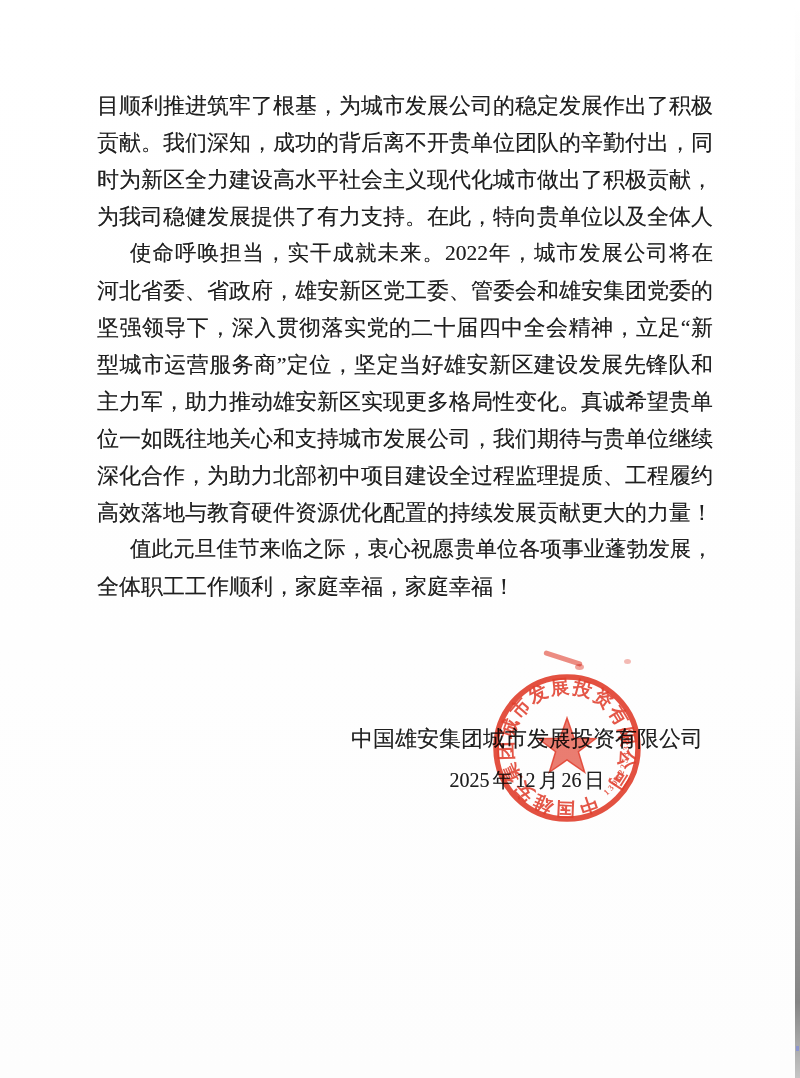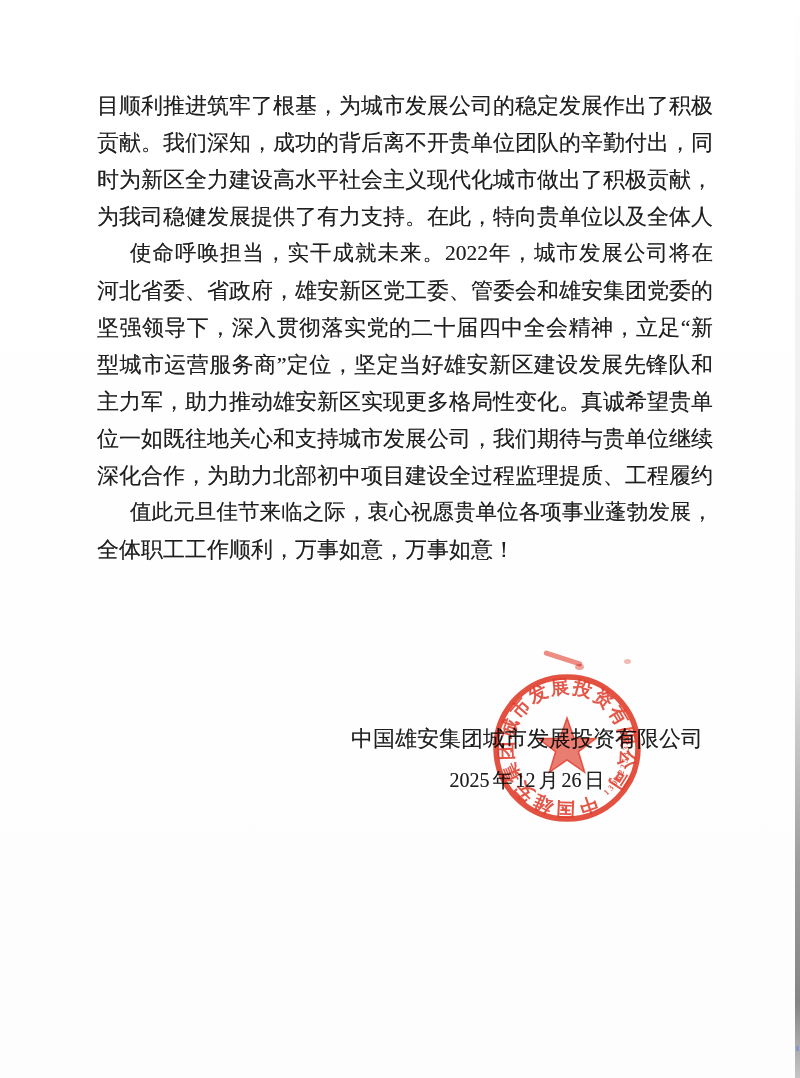--- a/index.html
+++ b/index.html
@@ -427,20 +427,21 @@
         <span>监</span>
         <span>理</span>
         <span>提</span>
         <span>质</span>
         <span>、</span>
         <span>工</span>
         <span>程</span>
         <span>履</span>
         <span>约</span>
       </div>
+      <div class="line">高效落地与教育硬件资源优化配置的持续发展贡献更大的力量！</div>
       <div class="line just ind">
         <span>值</span>
         <span>此</span>
         <span>元</span>
         <span>旦</span>
         <span>佳</span>
         <span>节</span>
         <span>来</span>
         <span>临</span>
         <span>之</span>
@@ -456,21 +457,21 @@
         <span>各</span>
         <span>项</span>
         <span>事</span>
         <span>业</span>
         <span>蓬</span>
         <span>勃</span>
         <span>发</span>
         <span>展</span>
         <span>，</span>
       </div>
-      <div class="line">全体职工工作顺利，万事如意，万事如意！</div>
+      <div class="line">全体职工工作顺利，家庭幸福，家庭幸福！</div>
     </div>
 
   <div class="signature">
     <div class="sig-company">中国雄安集团城市发展投资有限公司</div>
     <div class="sig-date">2025 年 12 月 26 日</div>
   </div>
 
   <svg class="seal" viewBox="0 0 160 170" xmlns="http://www.w3.org/2000/svg">
     <defs>
       <path id="ringPath" d="M 107.5 132.63 A 55 55 0 0 1 52.5 37.37 A 55 55 0 0 1 107.5 132.63"></path>

